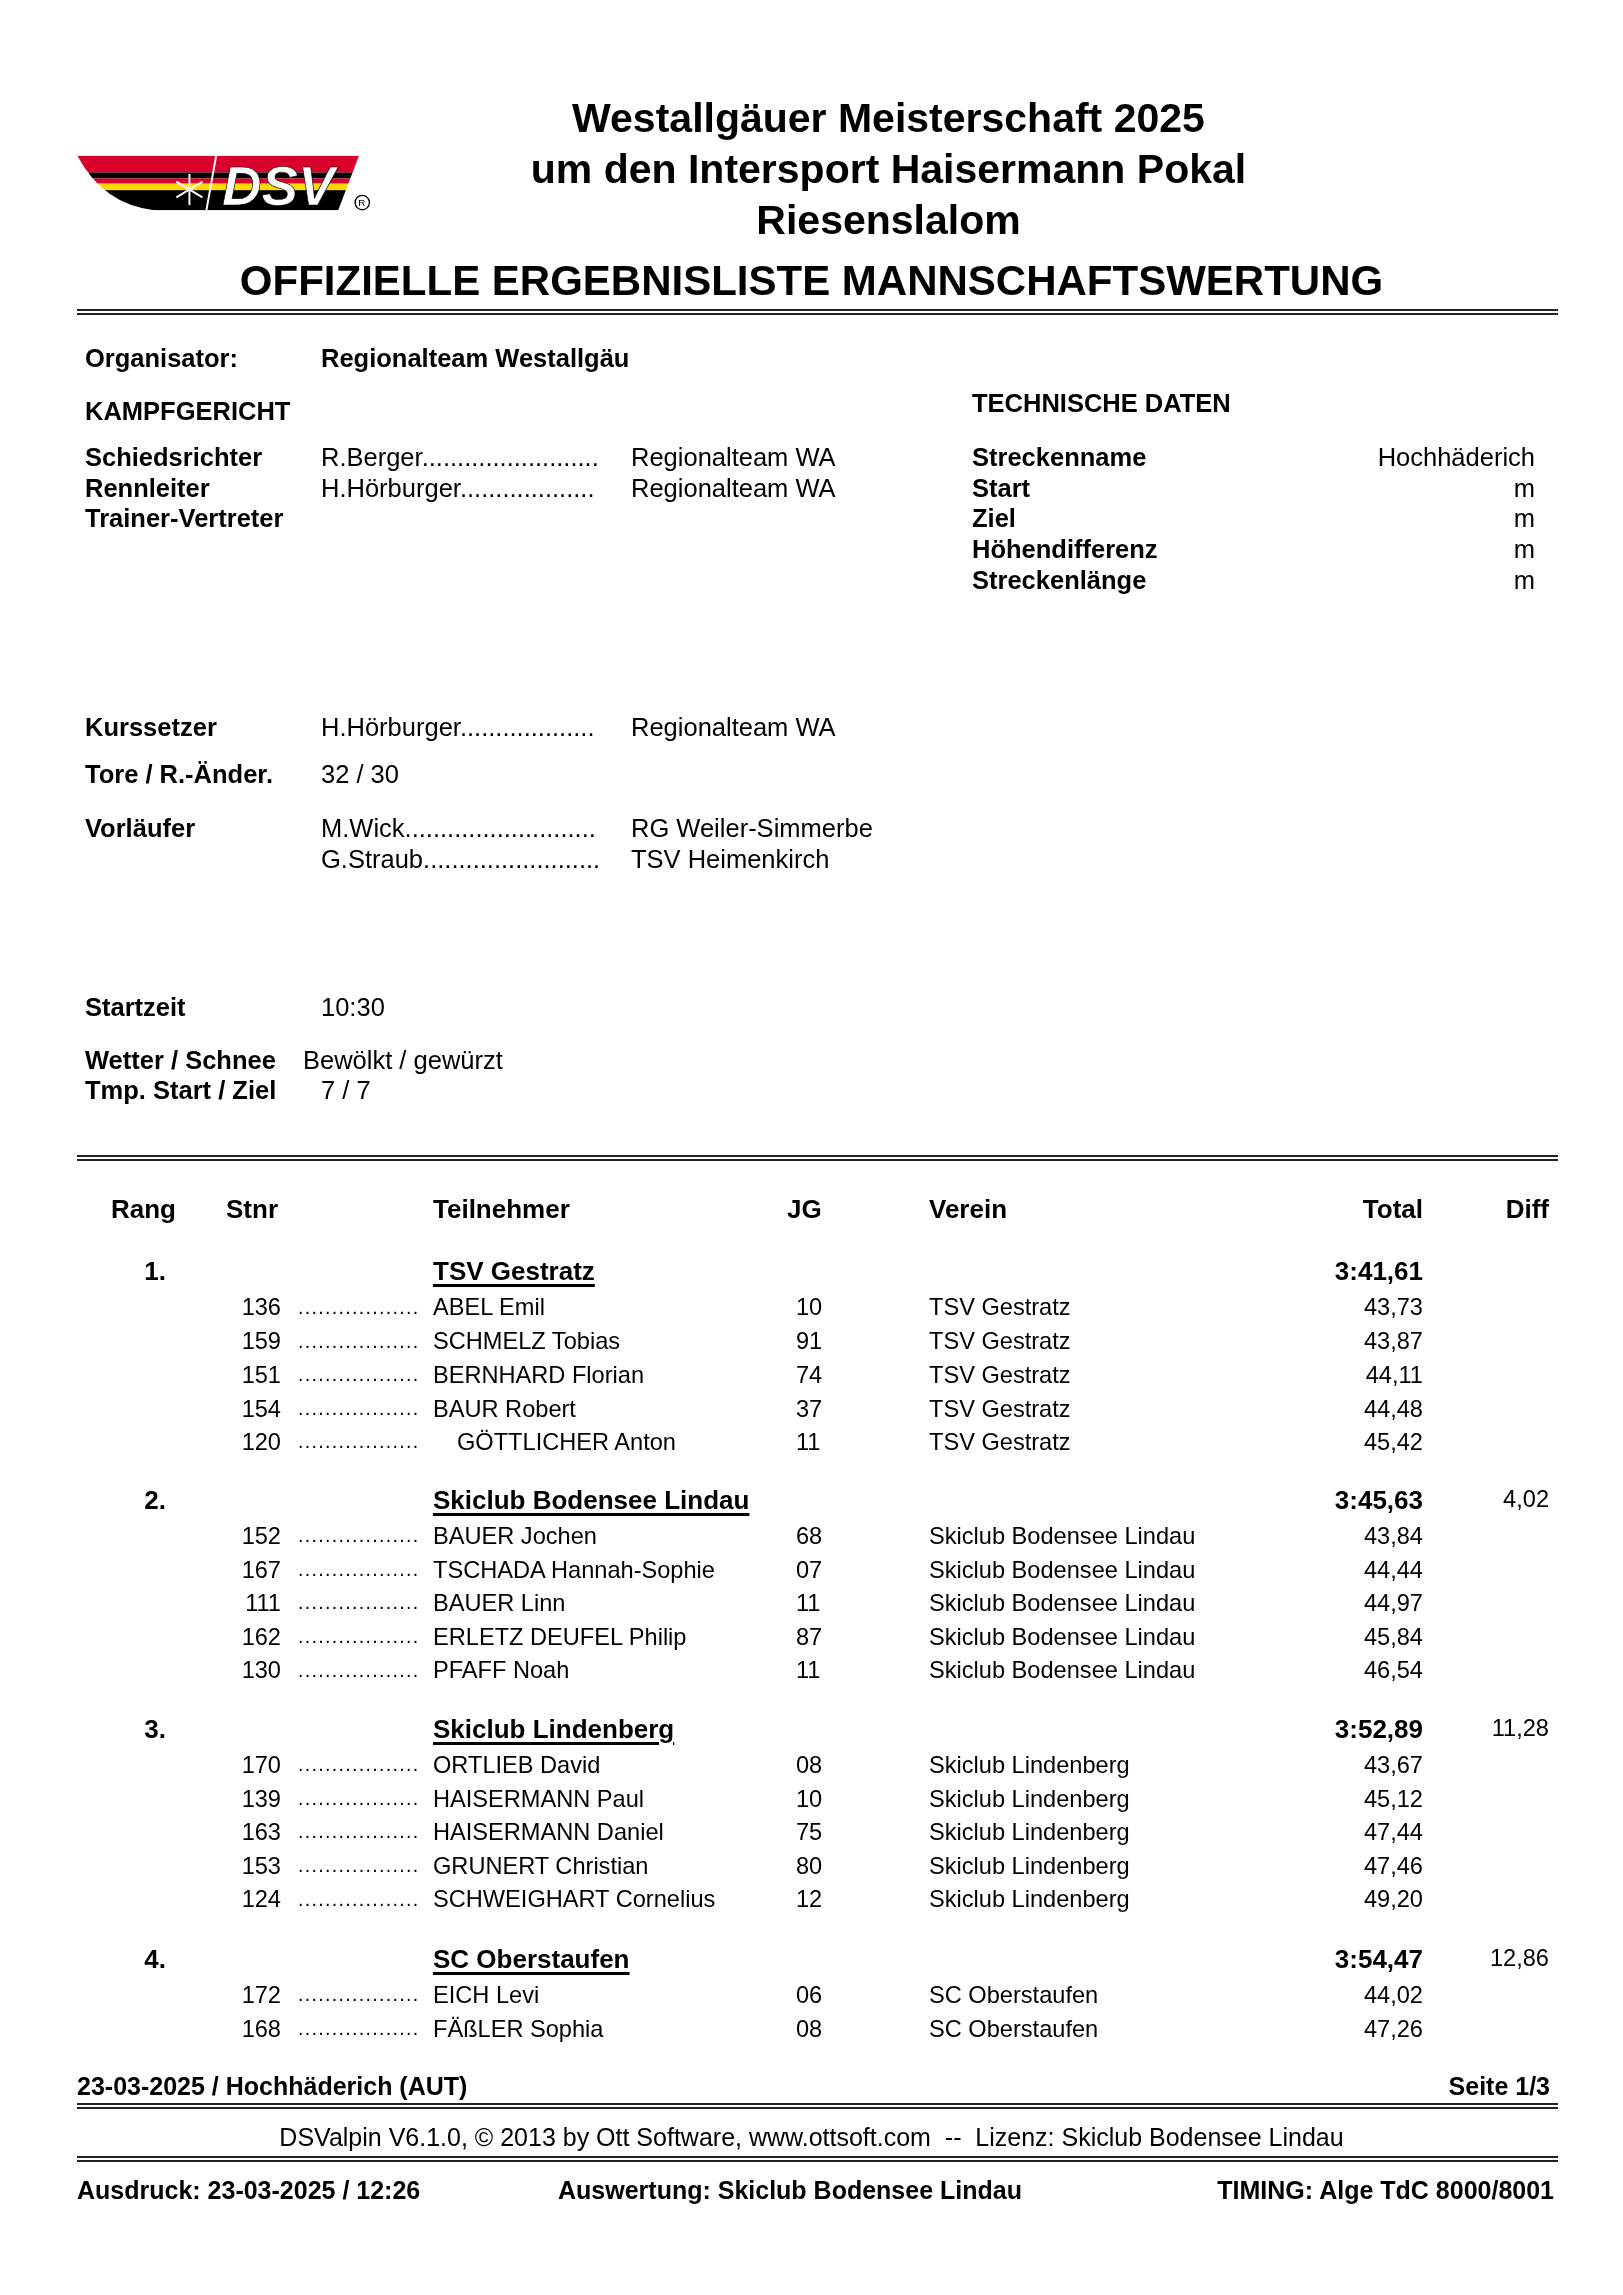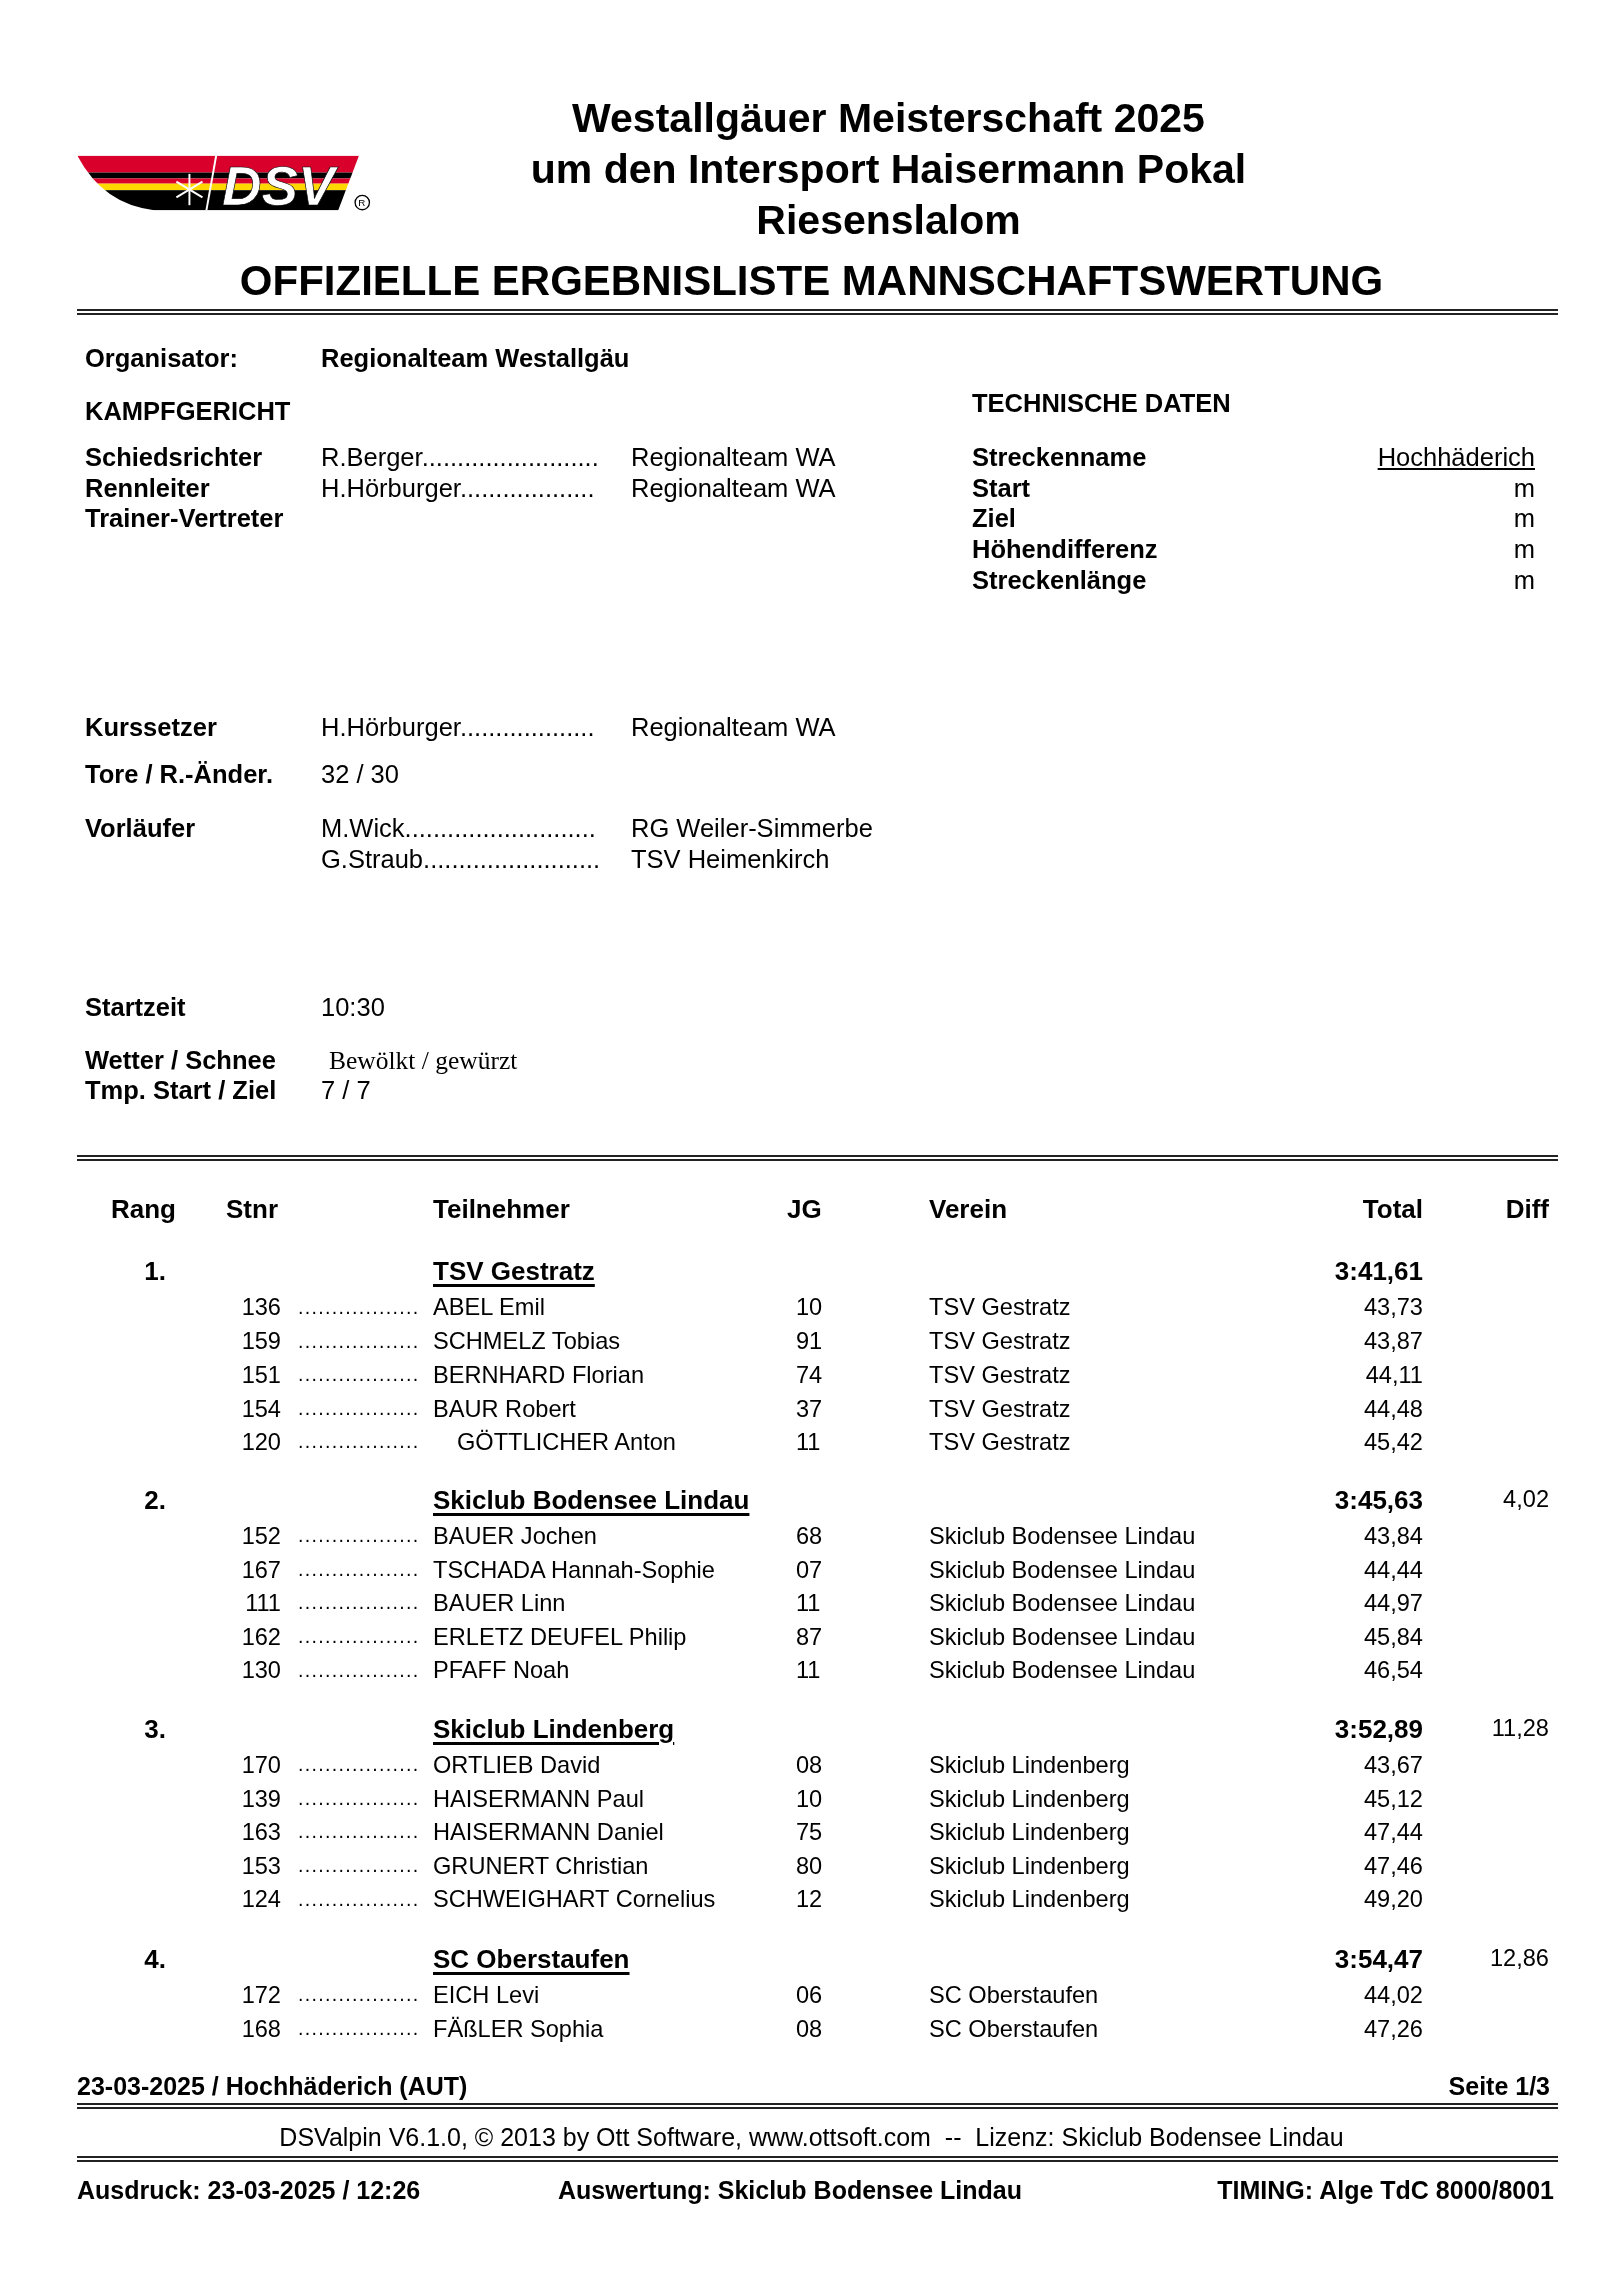--- a/index.html
+++ b/index.html
@@ -63,21 +63,21 @@
 <div class="abs lbl" style="left:85px; top:445px;">Schiedsrichter</div>
 <div class="abs val" style="left:321px; top:445px;"><span>R.Berger</span><span>.........................</span></div>
 <div class="abs val" style="left:631px; top:445px;">Regionalteam WA</div>
 <div class="abs lbl" style="left:85px; top:476px;">Rennleiter</div>
 <div class="abs val" style="left:321px; top:476px;"><span>H.Hörburger</span><span>...................</span></div>
 <div class="abs val" style="left:631px; top:476px;">Regionalteam WA</div>
 <div class="abs lbl" style="left:85px; top:506px;">Trainer-Vertreter</div>
 
 <div class="abs lbl" style="left:972px; top:391px;">TECHNISCHE DATEN</div>
 <div class="abs lbl" style="left:972px; top:445px;">Streckenname</div>
-<div class="abs val r" style="right:88px; top:445px;text-decoration:underline;">Hochhäderich</div>
+<div class="abs val r" style="right:88px; top:445px;">Hochhäderich</div>
 <div class="abs lbl" style="left:972px; top:476px;">Start</div>
 <div class="abs val r" style="right:88px; top:476px;">m</div>
 <div class="abs lbl" style="left:972px; top:506px;">Ziel</div>
 <div class="abs val r" style="right:88px; top:506px;">m</div>
 <div class="abs lbl" style="left:972px; top:537px;">Höhendifferenz</div>
 <div class="abs val r" style="right:88px; top:537px;">m</div>
 <div class="abs lbl" style="left:972px; top:568px;">Streckenlänge</div>
 <div class="abs val r" style="right:88px; top:568px;">m</div>
 
 <div class="abs lbl" style="left:85px; top:715px;">Kurssetzer</div>
@@ -90,21 +90,21 @@
 <div class="abs lbl" style="left:85px; top:816px;">Vorläufer</div>
 <div class="abs val" style="left:321px; top:816px;"><span>M.Wick</span><span>...........................</span></div>
 <div class="abs val" style="left:631px; top:816px;">RG Weiler-Simmerbe</div>
 <div class="abs val" style="left:321px; top:847px;"><span>G.Straub</span><span>.........................</span></div>
 <div class="abs val" style="left:631px; top:847px;">TSV Heimenkirch</div>
 
 <div class="abs lbl" style="left:85px; top:995px;">Startzeit</div>
 <div class="abs val" style="left:321px; top:995px;">10:30</div>
 
 <div class="abs lbl" style="left:85px; top:1048px;">Wetter / Schnee</div>
-<div class="abs val" style="left:329px; top:1048px;font-family:Liberation Serif, serif;">Bewölkt / gewürzt</div>
+<div class="abs val" style="left:303px; top:1048px;">Bewölkt / gewürzt</div>
 <div class="abs lbl" style="left:85px; top:1078px;">Tmp. Start / Ziel</div>
 <div class="abs val" style="left:321px; top:1078px;">7 / 7</div>
 
 <div class="dbl" style="top:1155px;"></div>
 
 <div class="abs hdr" style="left:111px; top:1196px;">Rang</div>
 <div class="abs hdr" style="left:226px; top:1196px;">Stnr</div>
 <div class="abs hdr" style="left:433px; top:1196px;">Teilnehmer</div>
 <div class="abs hdr" style="left:787px; top:1196px;">JG</div>
 <div class="abs hdr" style="left:929px; top:1196px;">Verein</div>

